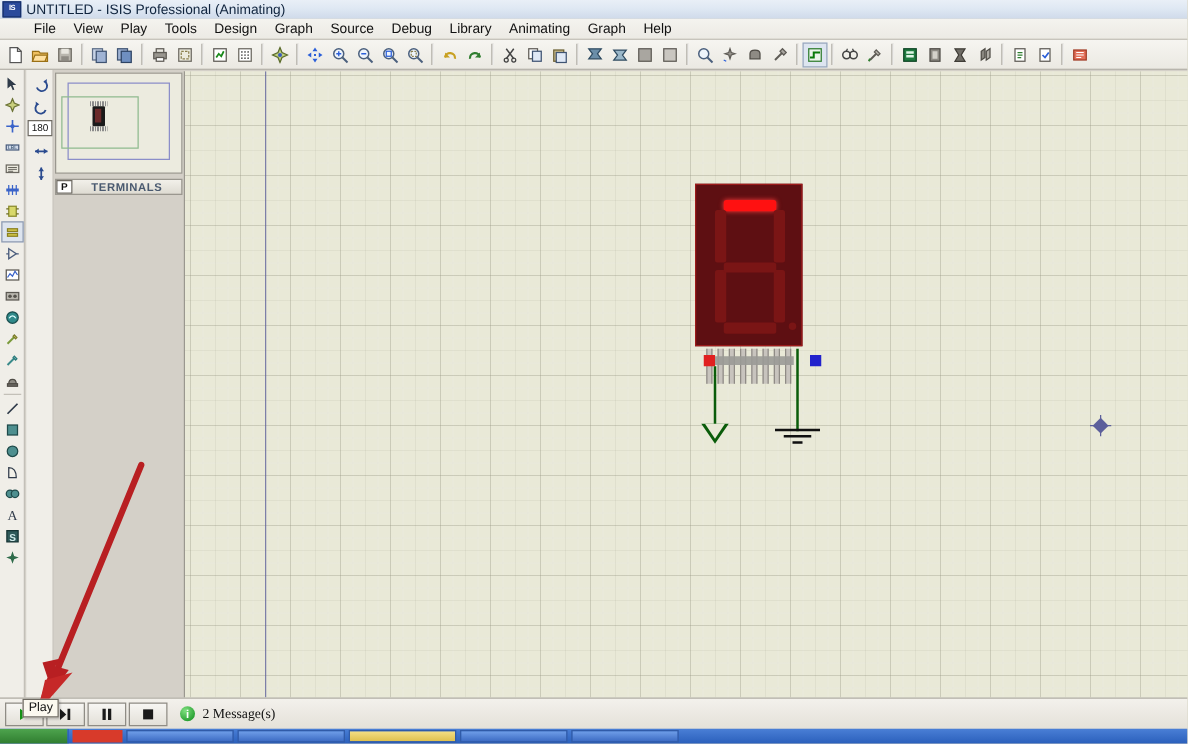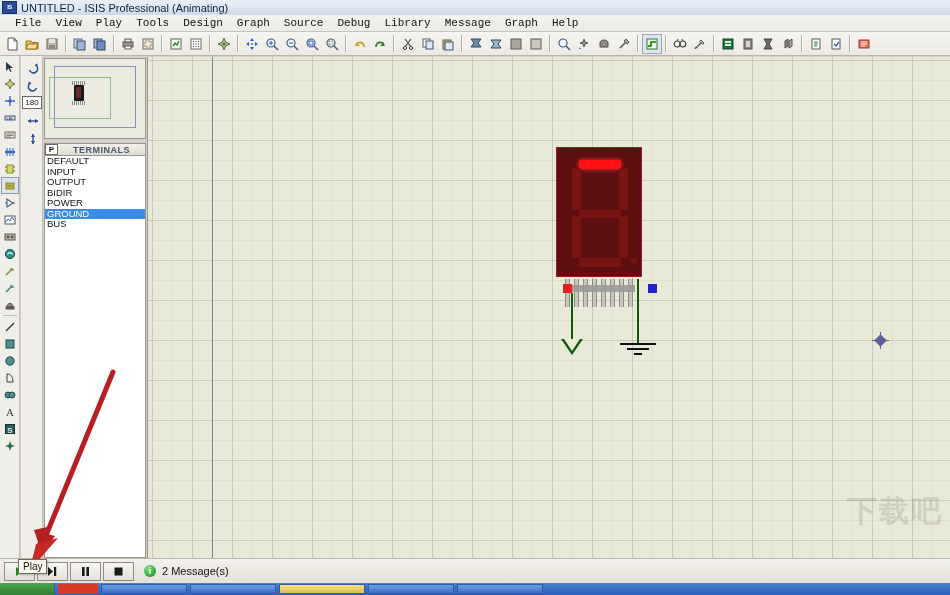--- a/index.html
+++ b/index.html
@@ -26,21 +26,21 @@
     font-family:"Liberation Sans",sans-serif;font-weight:bold;
     letter-spacing:-.5px;
   }
   .titlebar .ttl{font-size:11px;color:#10243e;white-space:nowrap;}
 
   
   .menubar{
     position:absolute;left:0;top:15px;width:950px;height:17px;
     background:linear-gradient(to bottom,#f4f3ef 0%,#eceae4 100%);
     border-bottom:1px solid #c7c4bc;
-    display:flex;align-items:center;padding-left:8px;box-sizing:border-box;font-family:Liberation Mono, monospace;
+    display:flex;align-items:center;padding-left:20px;box-sizing:border-box;
   }
   .menubar .mi{
     font-size:11px;color:#111;padding:1px 7px;white-space:nowrap;cursor:default;
   }
 
   
   .toolbar{
     position:absolute;left:0;top:32px;width:950px;height:24px;
     background:linear-gradient(to bottom,#f6f5f1 0%,#ebe9e2 100%);
     border-bottom:1px solid #b8b5ad;
@@ -212,21 +212,21 @@
     width:31px;height:19px;margin-right:2px;
     background:linear-gradient(to bottom,#f7f6f3,#e3e0d8);
     border:1px solid #8f8c85;box-sizing:border-box;
     display:flex;align-items:center;justify-content:center;cursor:default;
   }
   .msgbox{display:flex;align-items:center;margin-left:8px;width:118px;}
   .infoicon{width:12px;height:12px;border-radius:50%;
     background:radial-gradient(circle at 35% 30%,#7fe07f,#0a8a18);
     color:#fff;font-size:9px;font-weight:bold;line-height:12px;text-align:center;
     margin-right:6px;}
-  .msgtext{font-size:11px;color:#111;white-space:nowrap;}
+  .msgtext{font-size:11px;color:#111;white-space:nowrap;font-family:Liberation Serif, serif;}
   .statusfield{
     margin-left:6px;flex:1;height:17px;border:1px solid #a6a39b;
     background:#f0eee8;box-sizing:border-box;
     display:flex;align-items:center;padding-left:5px;
     font-size:11px;color:#111;
   }
 
   .tooltip{
     position:absolute;left:18px;top:559px;
     background:#fbf9ef;border:1px solid #6e6a62;
@@ -266,21 +266,21 @@
   <div class="menubar">
     <div class="mi">File</div>
     <div class="mi">View</div>
     <div class="mi">Play</div>
     <div class="mi">Tools</div>
     <div class="mi">Design</div>
     <div class="mi">Graph</div>
     <div class="mi">Source</div>
     <div class="mi">Debug</div>
     <div class="mi">Library</div>
-    <div class="mi">Message</div>
+    <div class="mi">Animating</div>
     <div class="mi">Graph</div>
     <div class="mi">Help</div>
   </div>
 
   <div class="toolbar">
 
     <div class="tbtn">
       <svg width="14" height="14" viewBox="0 0 14 14">
           <path d="M3 1h6l3 3v9H3z" fill="#fff" stroke="#555"></path>
           <path d="M9 1v3h3" fill="none" stroke="#555"></path>
@@ -720,29 +720,20 @@
     <div class="pv-green"></div>
     <div class="pv-pins2"></div>
     <div class="pv-chip"></div>
     <div class="pv-pins"></div>
   </div>
 
   <div class="termhdr">
     <div class="pbox">P</div>
     <div class="thtitle">TERMINALS</div>
   </div>
-  <div class="termlist">
-    <div class="termitem">DEFAULT</div>
-    <div class="termitem">INPUT</div>
-    <div class="termitem">OUTPUT</div>
-    <div class="termitem">BIDIR</div>
-    <div class="termitem">POWER</div>
-    <div class="termitem sel">GROUND</div>
-    <div class="termitem">BUS</div>
-  </div>
 
   <div class="canvas-wrap">
     <div class="grid"></div>
     <div class="sheet-line" style="left:64px;"></div>
 
     <div class="sevenseg">
       <div class="seg seg-a on"></div>
       <div class="seg seg-b"></div>
       <div class="seg seg-c"></div>
       <div class="seg seg-d"></div>
@@ -779,21 +770,20 @@
       <div class="gnd-bar" style="left:7px;top:5px;width:22px;height:1.5px;"></div>
       <div class="gnd-bar" style="left:14px;top:10px;width:8px;height:1.5px;"></div>
     </div>
 
     <div class="crosshair">
       <div class="hl"></div>
       <div class="vl"></div>
       <div class="d"></div>
     </div>
 
-    <div class="watermark">下载吧</div>
   </div>
 
   <div class="annot">
     <svg width="140" height="220" viewBox="0 0 140 220">
       <line x1="113" y1="12" x2="40" y2="190" stroke="#b81f22" stroke-width="5" stroke-linecap="round"></line>
       <path d="M28 212 L55 176 L44 173 L52 166 L34 170 L38 182 Z" fill="#b81f22"></path>
       <path d="M30 210 L58 178 L36 184 Z" fill="#c62828"></path>
     </svg>
   </div>
 

